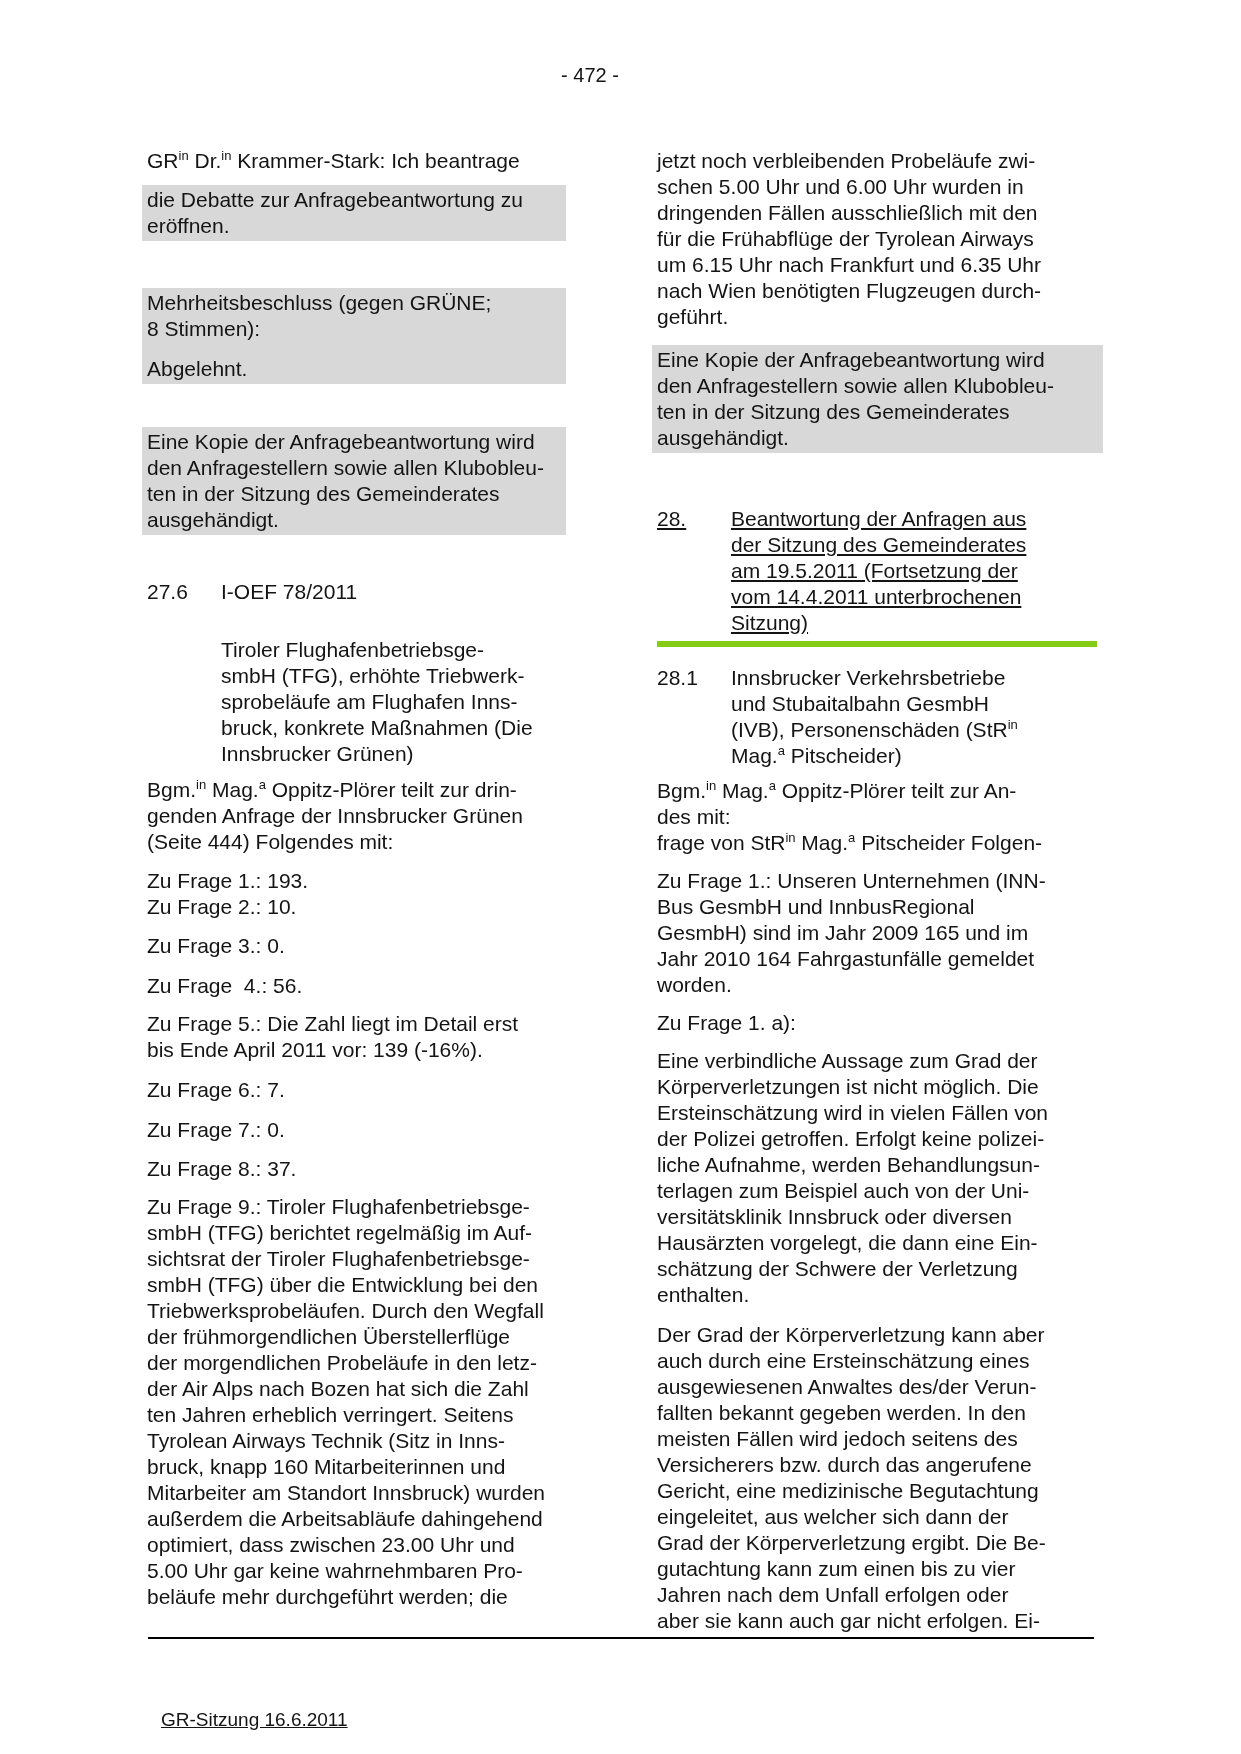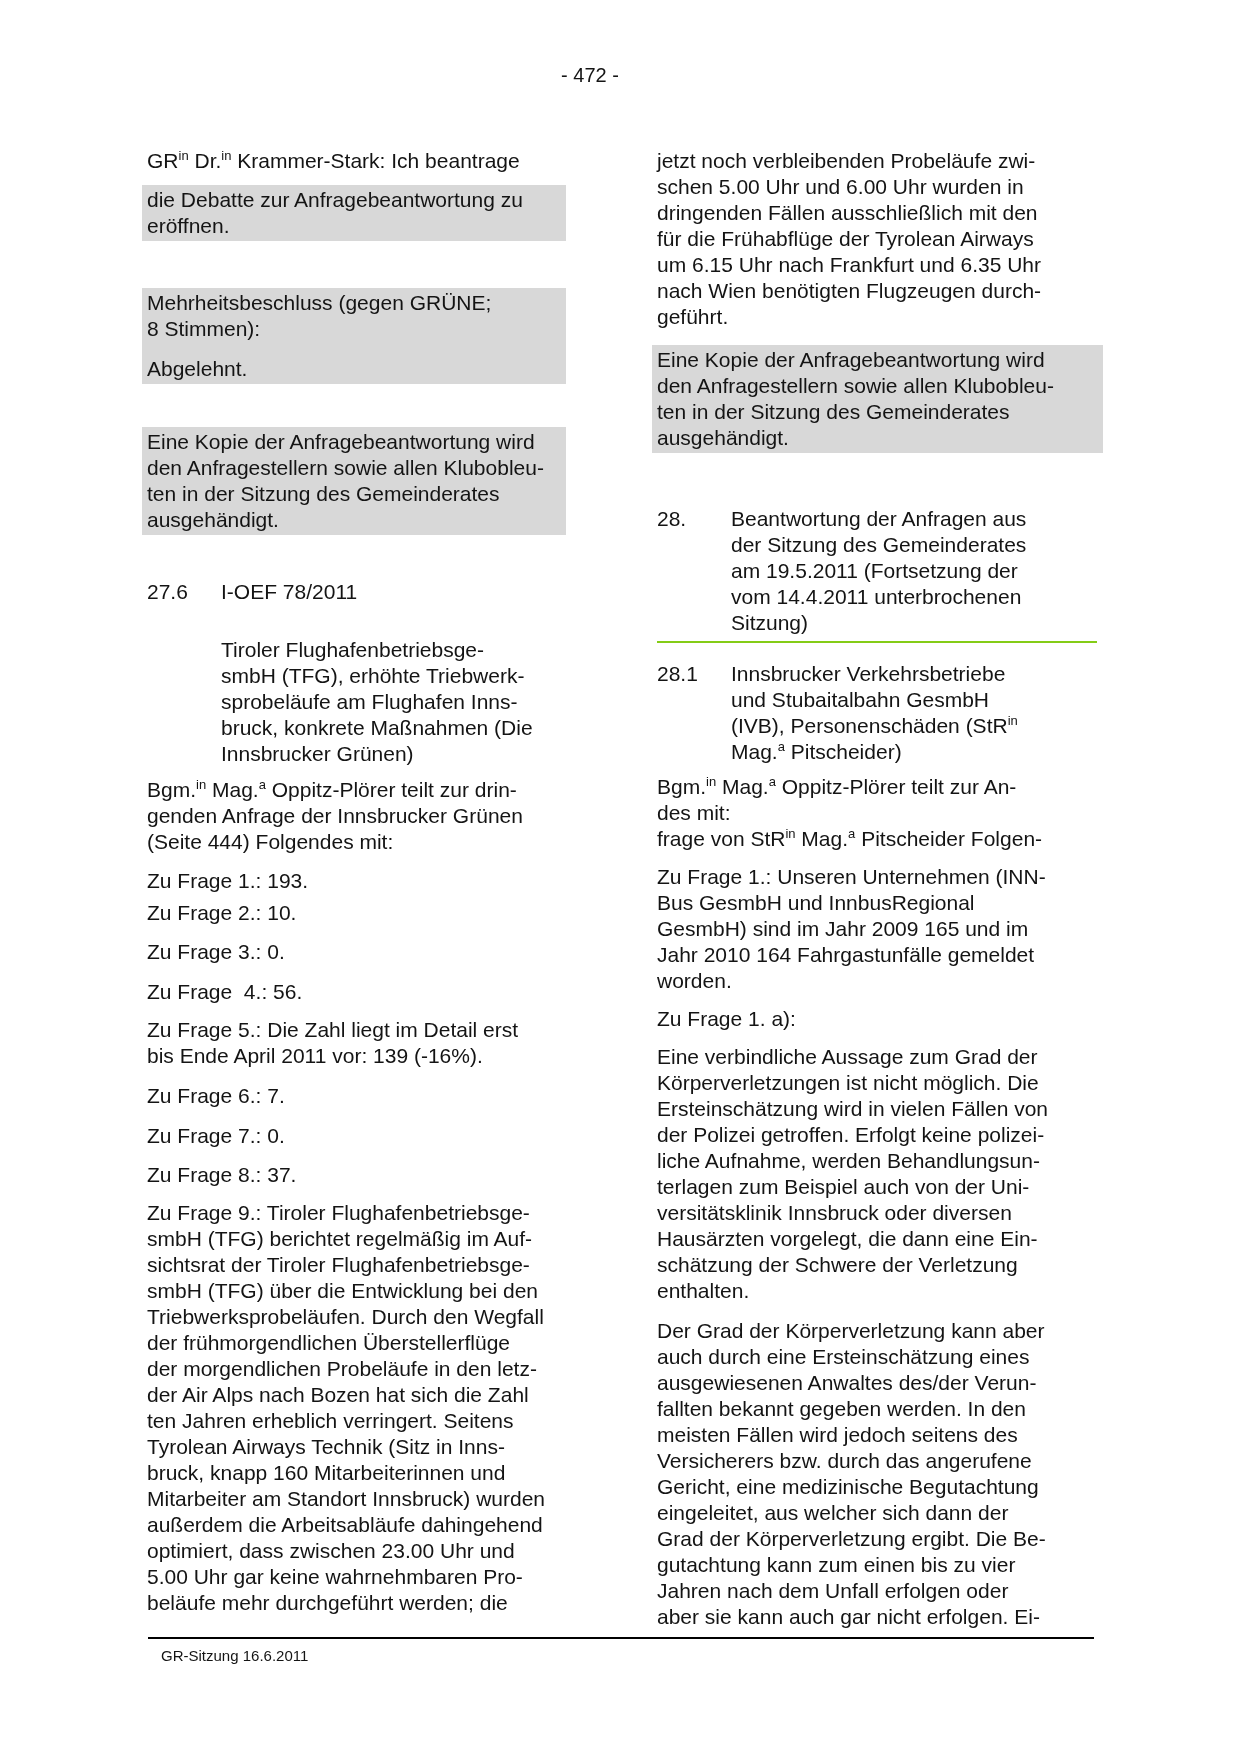--- a/index.html
+++ b/index.html
@@ -20,33 +20,33 @@
   .block{margin:0;}
   .line{white-space:pre;}
   .hl{
     background:#d8d8d8;
     margin-left:-5px;margin-right:-6px;
     padding:2px 6px 2px 5px;
   }
   .hang{display:flex;}
   .hang .num{flex:0 0 74px;}
   .hang .htxt{flex:1 1 auto;}
-  .underline{border-bottom:2px solid #84cc16;padding-bottom:5px;}
+  .underline{border-bottom:6px solid #84cc16;padding-bottom:5px;text-decoration:underline;}
   .gapline{width:100%;}
   sup{
     font-size:13px;line-height:0;
     position:relative;top:-8px;vertical-align:baseline;
   }
   .footer-rule{
     position:absolute;left:148px;top:1637px;width:946px;height:0;
     border-top:2px solid #000;
   }
   .footer-text{
-    position:absolute;left:161px;top:1644px;
-    font-size:15px;line-height:24px;
+    position:absolute;left:161px;top:1708px;
+    font-size:19px;line-height:24px;text-decoration:underline;
   }
 </style>
 </head>
 <body>
 
 <div class="page">
   <div class="page-number">- 472 -</div>
   <div class="col col-left" id="col-left">
       <div class="block" style="margin-top: 0px;">
         <div class="line">GR<sup>in</sup> Dr.<sup>in</sup> Krammer-Stark: Ich beantrage</div>
@@ -84,21 +84,21 @@
         </div>
       </div>
       <div class="block" style="margin-top: 10px;">
         <div class="line">Bgm.<sup>in</sup> Mag.<sup>a</sup> Oppitz-Plörer teilt zur drin-</div>
         <div class="line">genden Anfrage der Innsbrucker Grünen</div>
         <div class="line">(Seite 444) Folgendes mit:</div>
       </div>
       <div class="block" style="margin-top: 13px;">
         <div class="line">Zu Frage 1.: 193.</div>
       </div>
-      <div class="block" style="margin-top: 6px;">
+      <div class="block" style="margin-top: 0;">
         <div class="line">Zu Frage 2.: 10.</div>
       </div>
       <div class="block" style="margin-top: 13px;">
         <div class="line">Zu Frage 3.: 0.</div>
       </div>
       <div class="block" style="margin-top: 14px;">
         <div class="line">Zu Frage  4.: 56.</div>
       </div>
       <div class="block" style="margin-top: 12px;">
         <div class="line">Zu Frage 5.: Die Zahl liegt im Detail erst</div>

